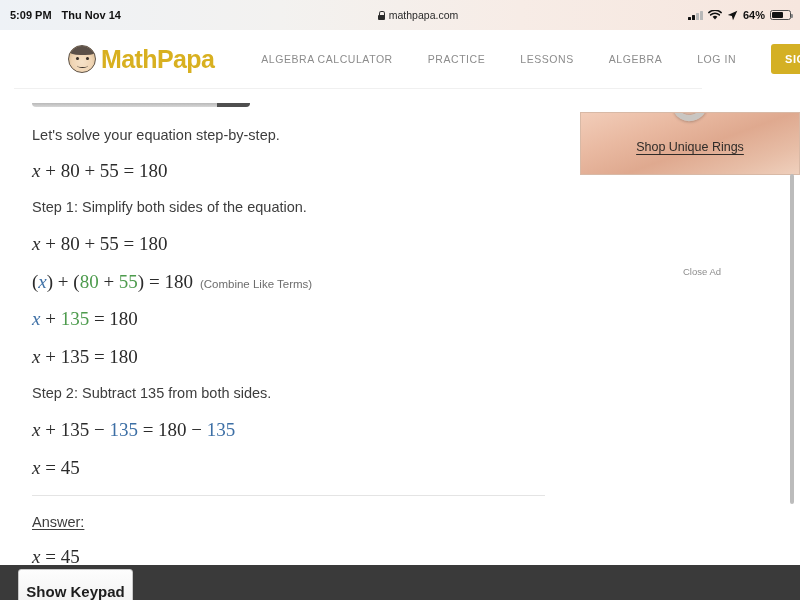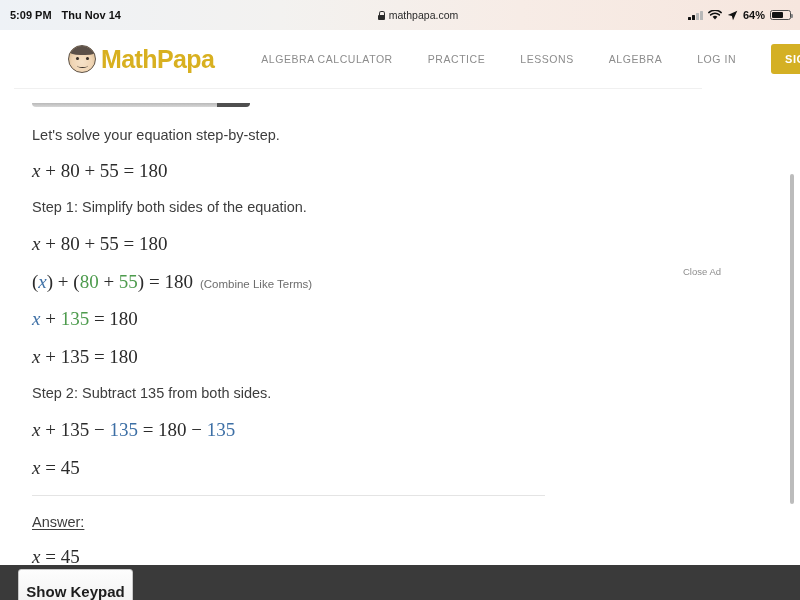--- a/index.html
+++ b/index.html
@@ -275,20 +275,24 @@
         <div class="answer-label">Answer:</div>
 
         <div class="math">
           <span class="v">x</span> = 45
         </div>
 
       </div>
     </div>
 
     <div class="rail">
+      <div class="ad">
+        <span class="ring"></span>
+        <span class="ad-text">Shop Unique Rings</span>
+      </div>
       <div class="close-ad">Close Ad</div>
       <div class="scroll"></div>
     </div>
 
   </div>
 
   <div class="bottombar">
     <div class="keypad-btn">Show Keypad</div>
   </div>
 

